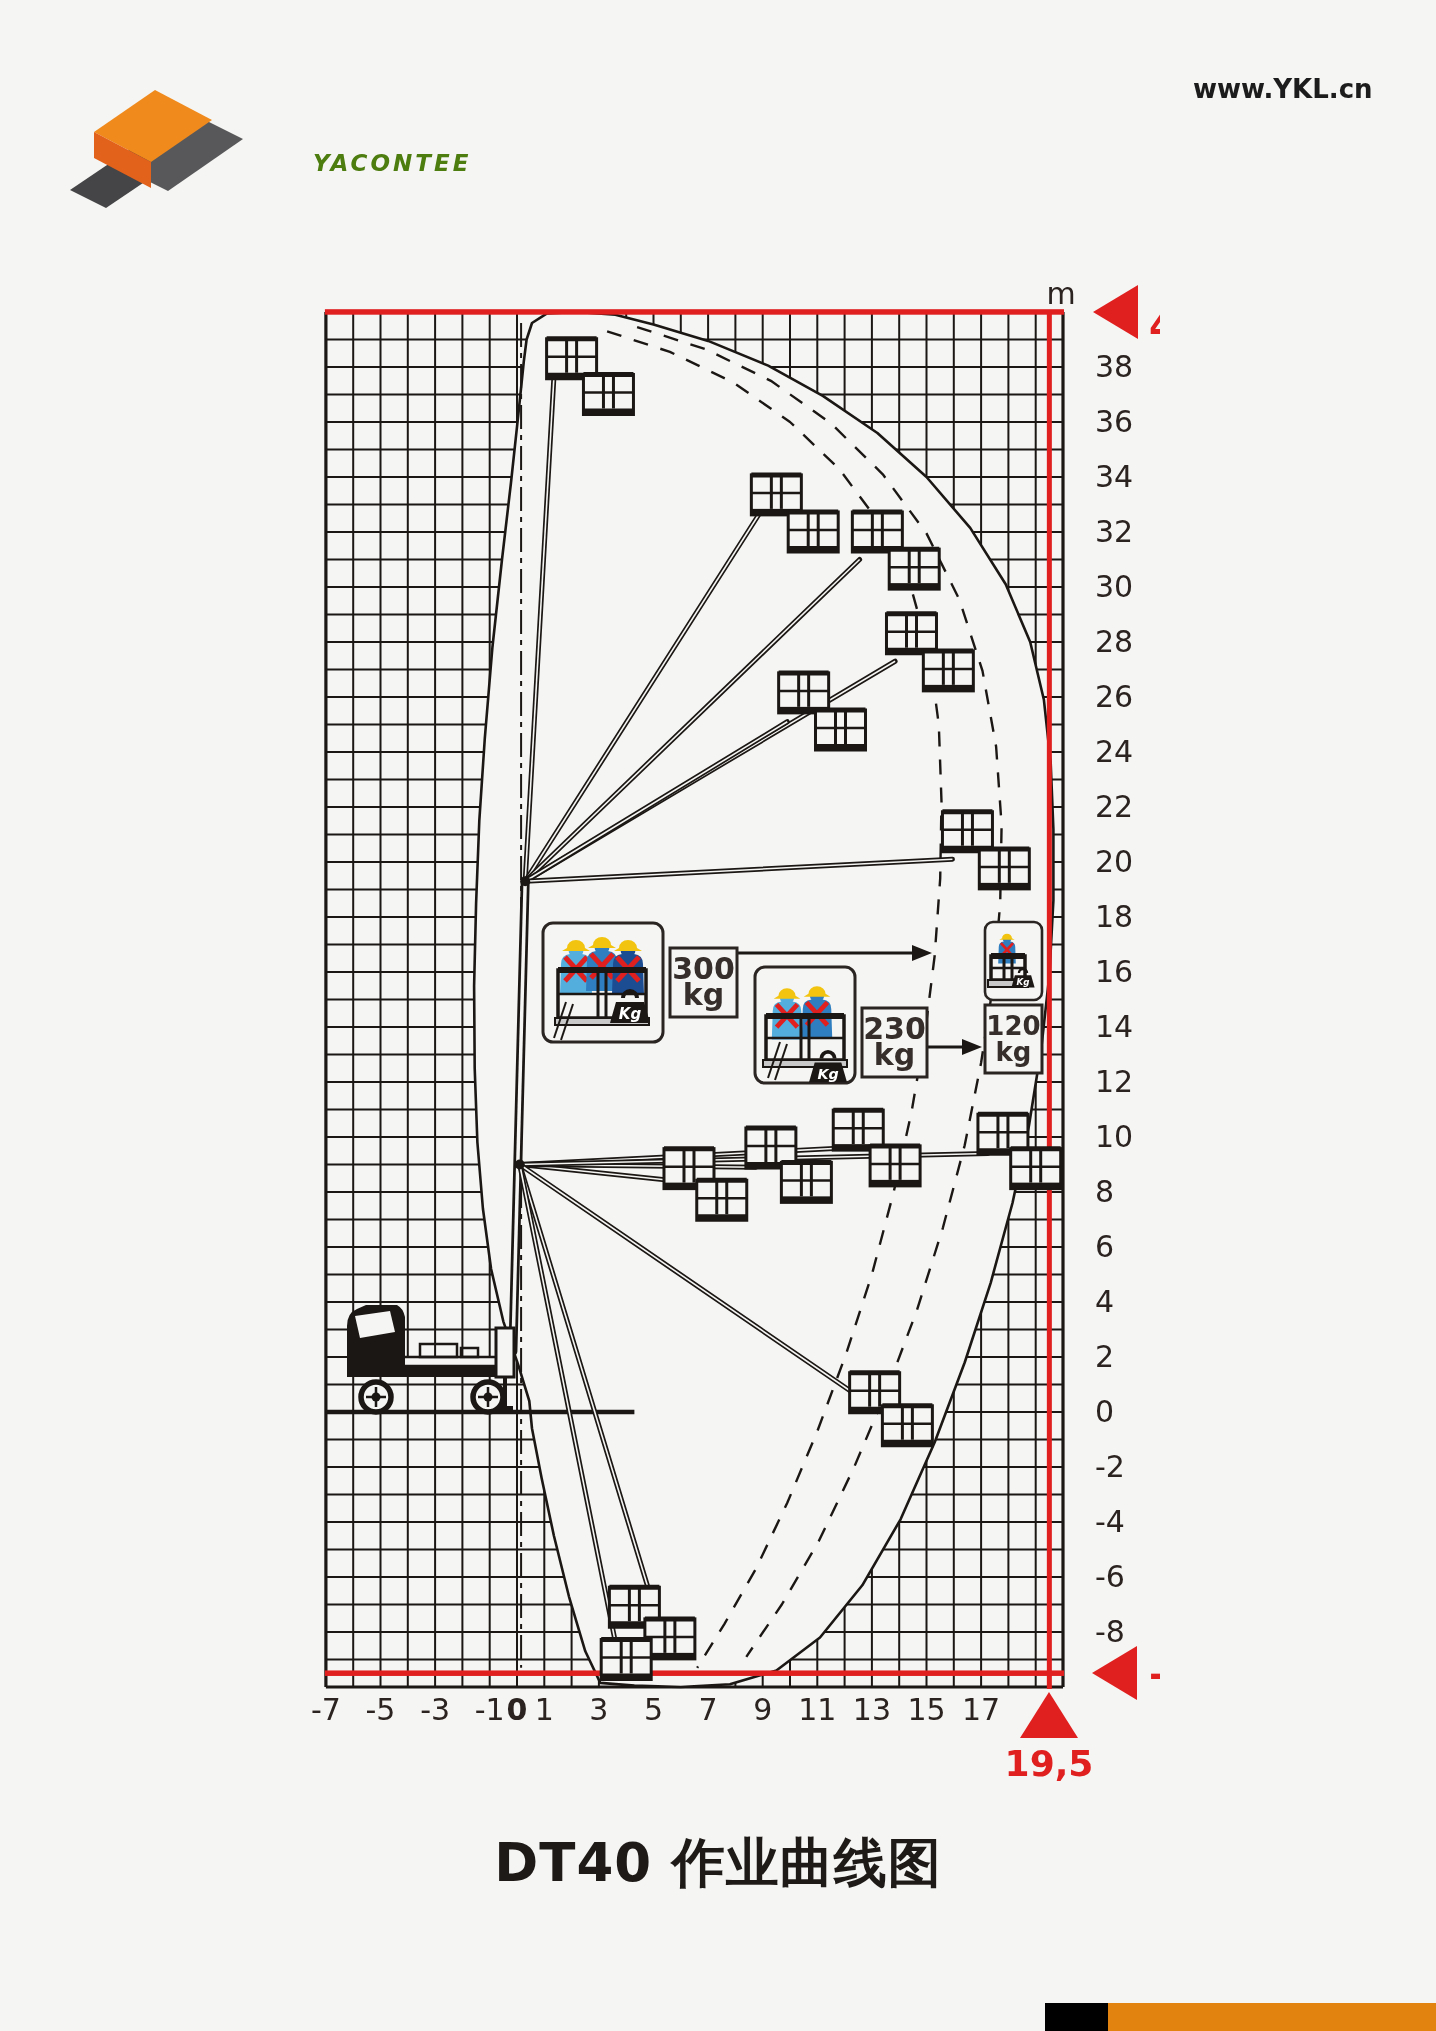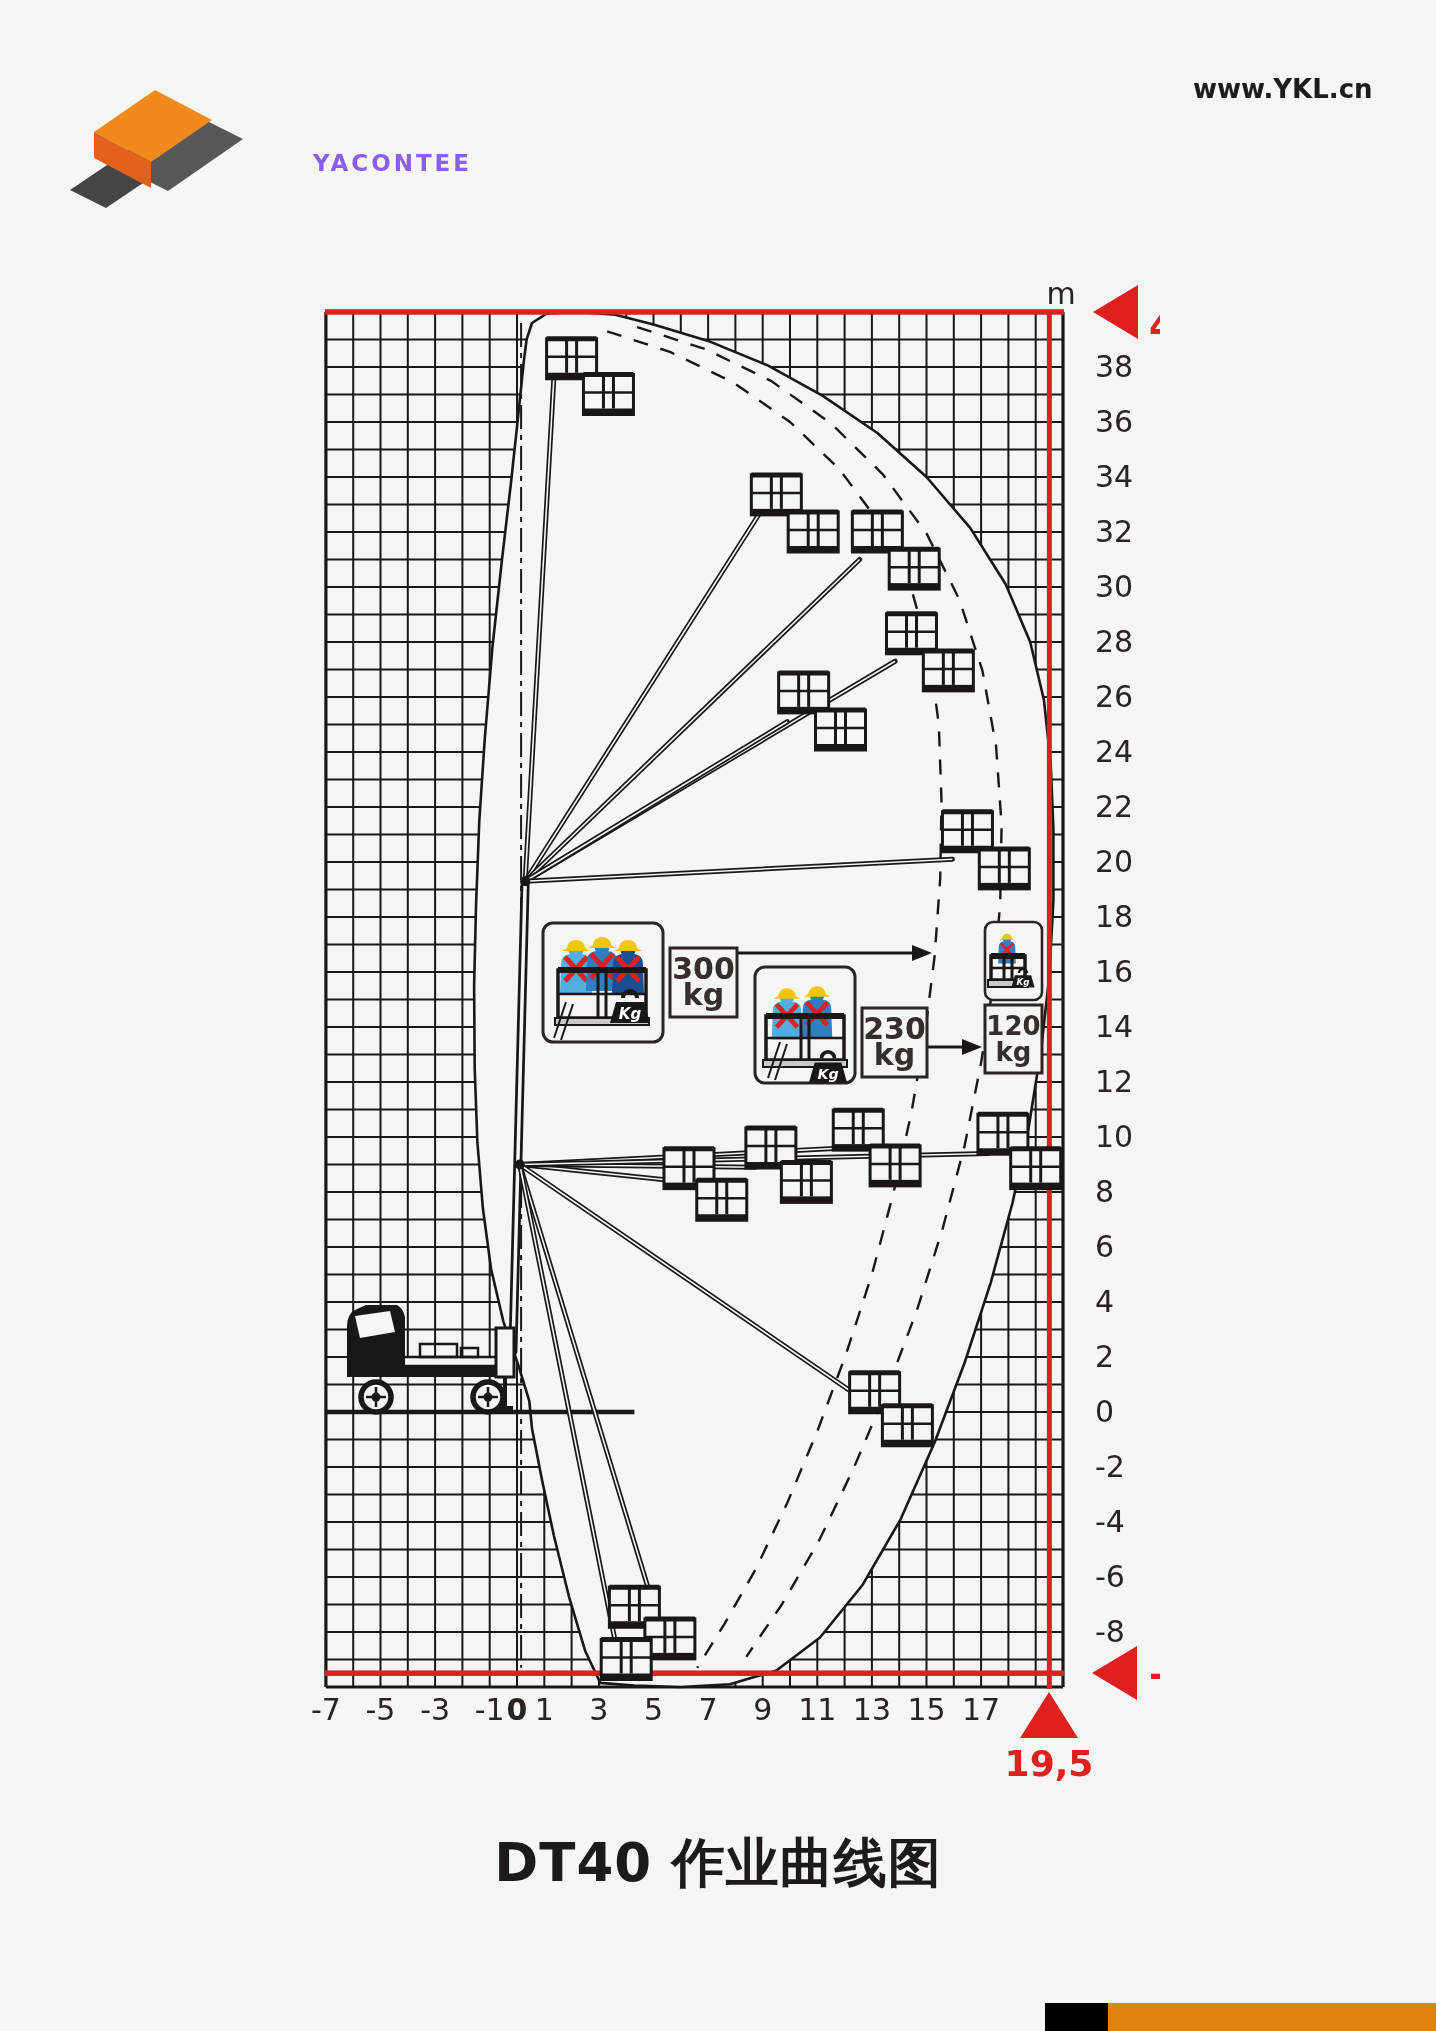--- a/index.html
+++ b/index.html
@@ -6,21 +6,21 @@
   body{
     width:1436px;height:2031px;position:relative;overflow:hidden;
     background:#f5f5f3;
     font-family:"DejaVu Sans","Liberation Sans",sans-serif;
   }
   
   #logo{position:absolute;left:60px;top:60px;width:400px;height:160px;}
   #logo svg{position:absolute;left:0;top:0;}
   .brand-en{
     position:absolute;left:253px;top:90px;font-size:23px;font-weight:700;
-    letter-spacing:3px;color:#8b5cf6;
+    letter-spacing:3px;color:#4d7c0f;font-style:italic;
   }
   .brand-cn{
     position:absolute;left:196px;top:114px;font-size:62px;font-weight:700;
     letter-spacing:4px;color:#241f1d;line-height:1.1;
   }
   .website{
     position:absolute;left:1193px;top:74px;width:200px;
     font-size:26px;font-weight:700;color:#1c1c1c;text-align:left;
   }
   

